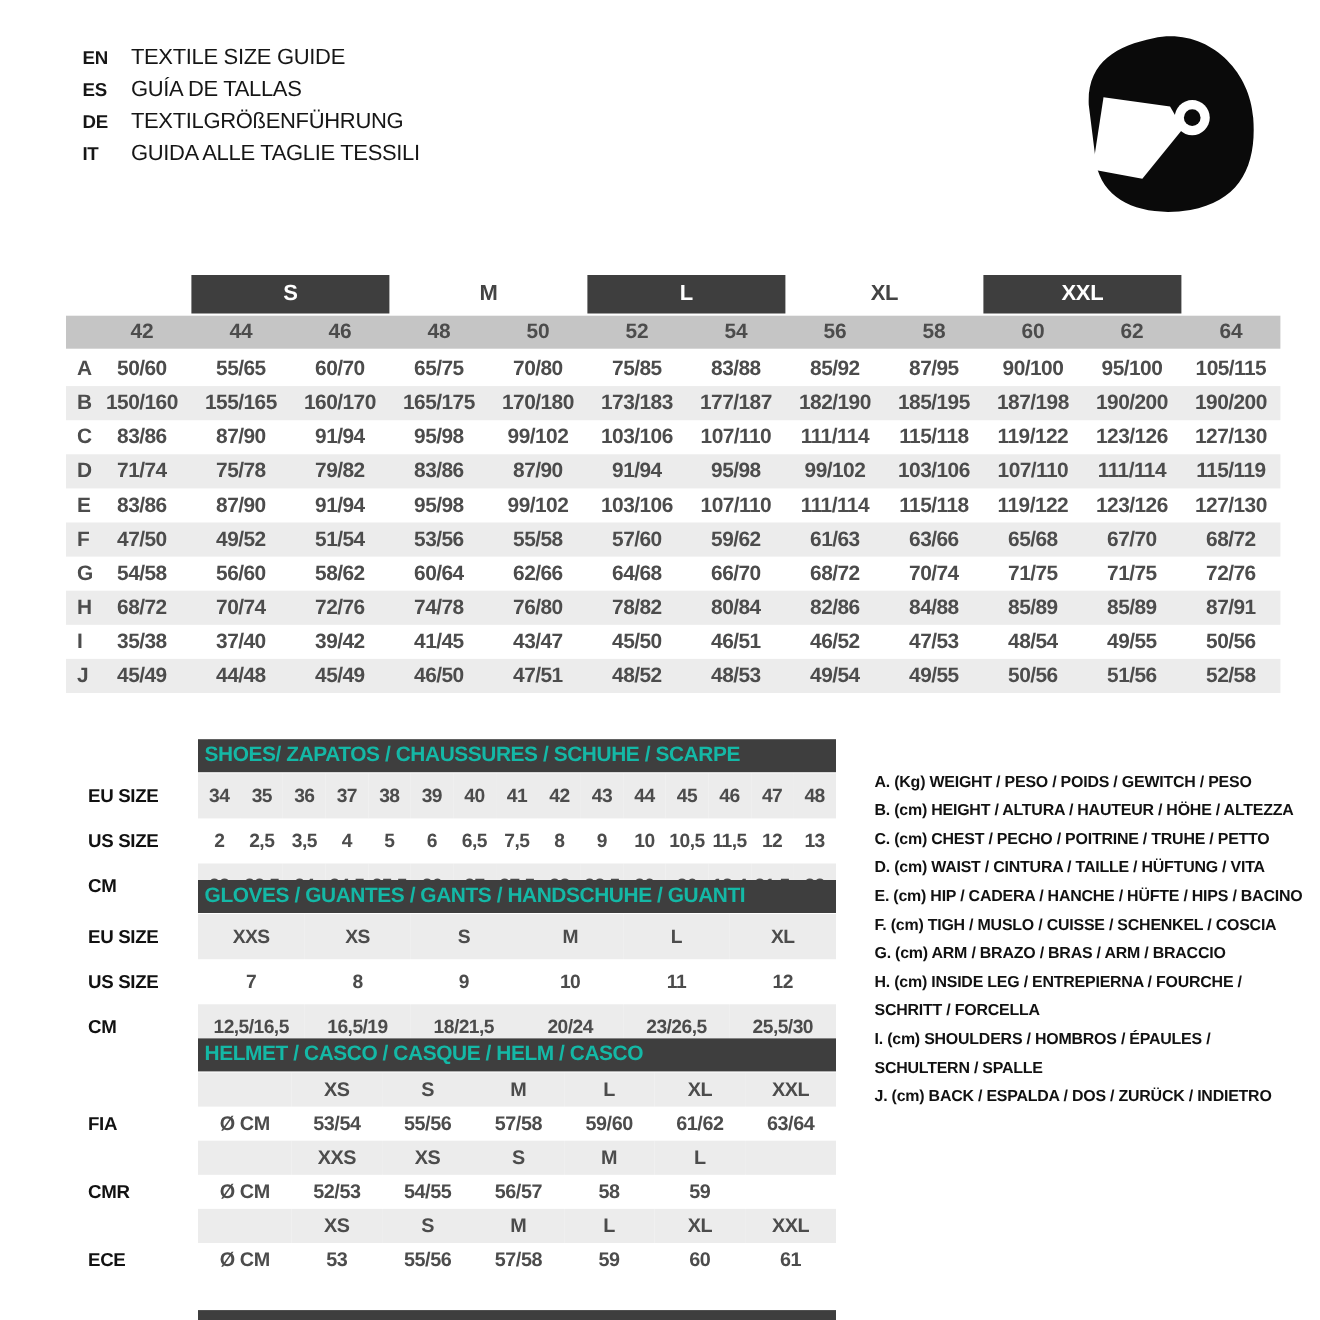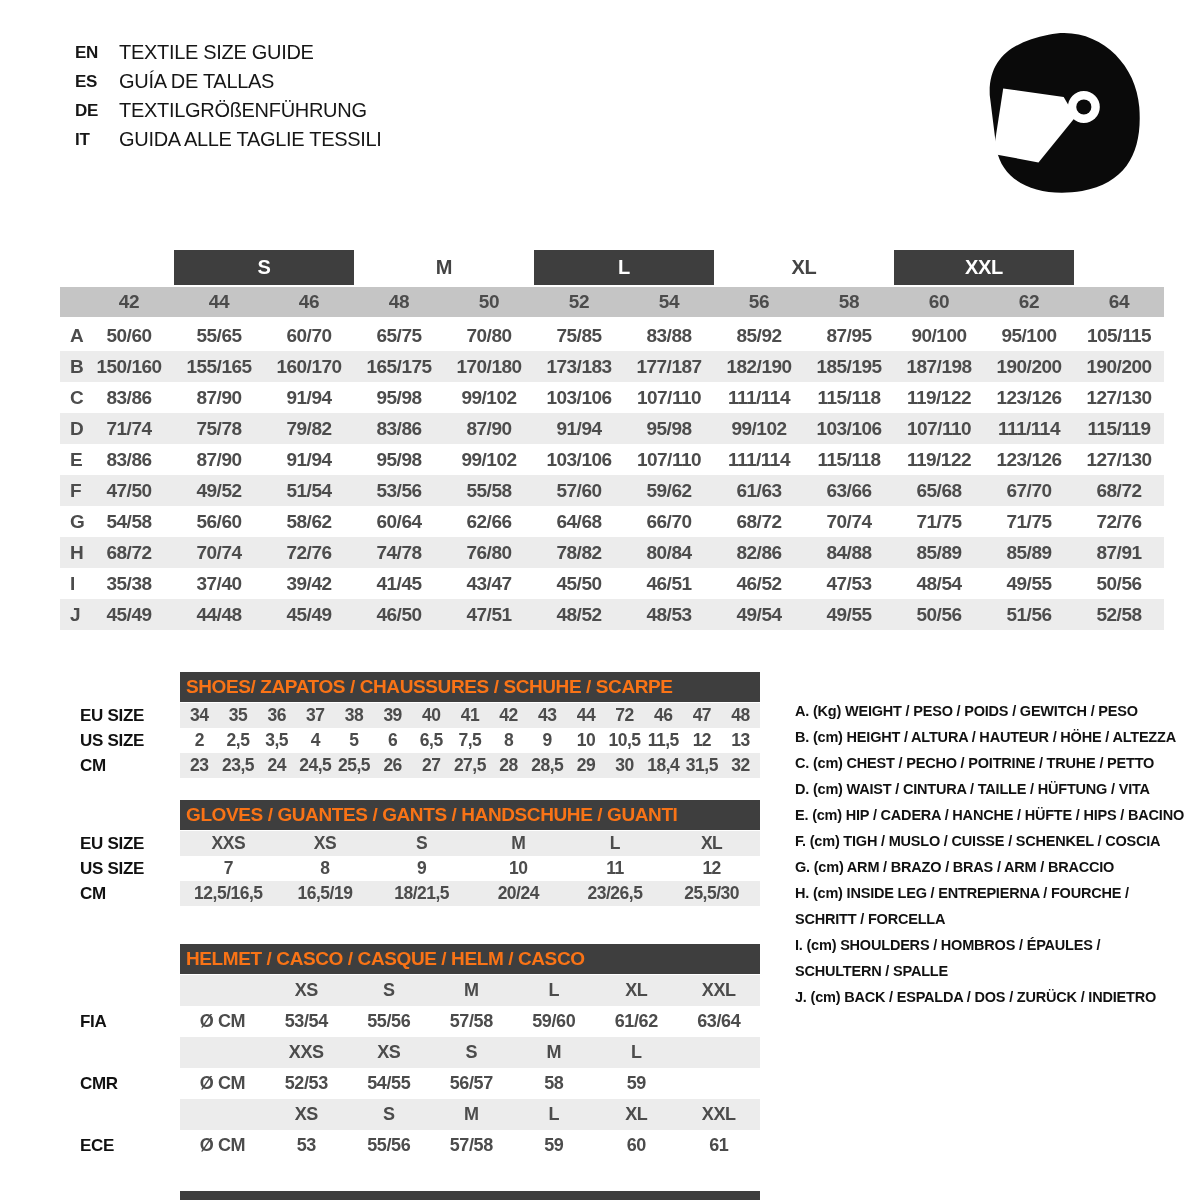--- a/index.html
+++ b/index.html
@@ -27,22 +27,22 @@
   .m-row{height:31px;}
   .m-row.striped{background:#ececec;}
   .m-letter{display:flex;align-items:center;padding-left:10px;font-weight:bold;font-size:19px;color:#4c4c4c;}
   .m-cell{display:flex;align-items:center;justify-content:center;font-weight:bold;font-size:19px;color:#4c4c4c;letter-spacing:-0.5px;white-space:nowrap;}
   
   .section{position:absolute;left:80px;width:680px;}
   #shoes-section{top:672px;}
   #gloves-section{top:800px;}
   #helmet-section{top:944px;}
   .sec-head{display:grid;grid-template-columns:100px 580px;height:30px;margin-bottom:1px;}
-  .sec-bar{background:#3e3e3e;color:#f97316;font-weight:bold;font-size:19px;display:flex;align-items:center;padding-left:6px;box-sizing:border-box;letter-spacing:-0.4px;white-space:nowrap;}
-  .srow{display:grid;height:25px;text-align:center;}
+  .sec-bar{background:#3e3e3e;color:#14b8a6;font-weight:bold;font-size:19px;display:flex;align-items:center;padding-left:6px;box-sizing:border-box;letter-spacing:-0.4px;white-space:nowrap;}
+  .srow{display:grid;height:41px;text-align:center;}
   .srow.cols15{grid-template-columns:100px repeat(15,38.66px);}
   .srow.cols6{grid-template-columns:100px repeat(6,96.66px);}
   .slabel{display:flex;align-items:center;font-weight:bold;font-size:17px;color:#111111;letter-spacing:-0.3px;background:#ffffff;}
   .scell{display:flex;align-items:center;justify-content:center;font-weight:bold;font-size:17.5px;color:#4c4c4c;letter-spacing:-0.5px;white-space:nowrap;}
   .srow.striped .scell{background:#ececec;}
   .hrow{display:grid;grid-template-columns:100px 85px repeat(6,82.5px);height:31px;}
   .hcell{display:flex;align-items:center;justify-content:center;font-weight:bold;font-size:18px;color:#4c4c4c;letter-spacing:-0.4px;white-space:nowrap;}
   .hrow.striped .hcell{background:#ececec;}
   
   .legend{position:absolute;left:795px;top:676px;width:392px;margin-top:22px;}
@@ -270,21 +270,21 @@
       <div class="scell">35</div>
       <div class="scell">36</div>
       <div class="scell">37</div>
       <div class="scell">38</div>
       <div class="scell">39</div>
       <div class="scell">40</div>
       <div class="scell">41</div>
       <div class="scell">42</div>
       <div class="scell">43</div>
       <div class="scell">44</div>
-      <div class="scell">72</div>
+      <div class="scell">45</div>
       <div class="scell">46</div>
       <div class="scell">47</div>
       <div class="scell">48</div>
     </div>
     <div class="srow cols15">
       <div class="slabel">US SIZE</div>
       <div class="scell">2</div>
       <div class="scell">2,5</div>
       <div class="scell">3,5</div>
       <div class="scell">4</div>

